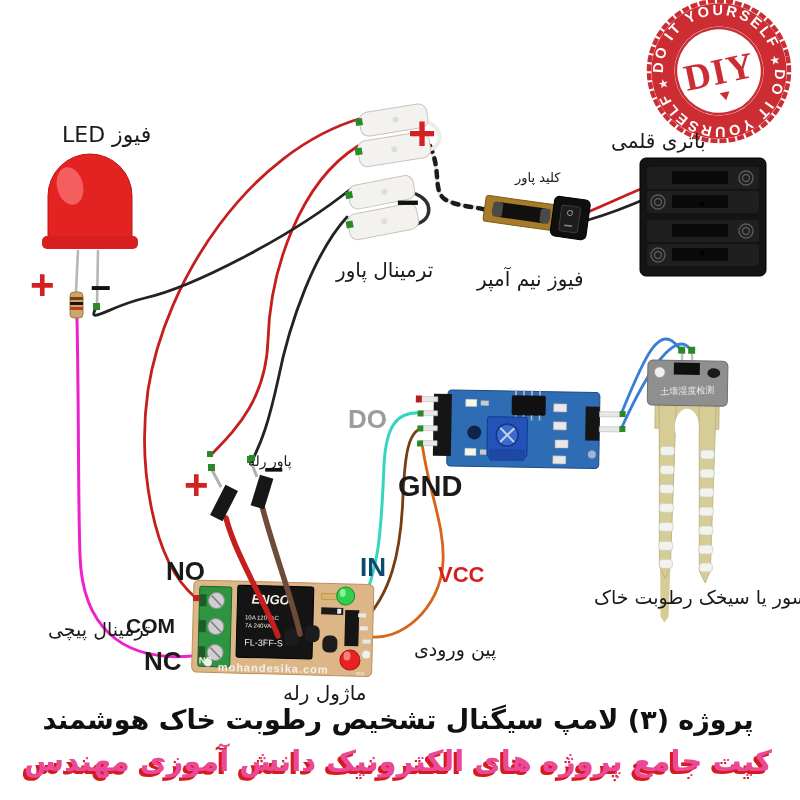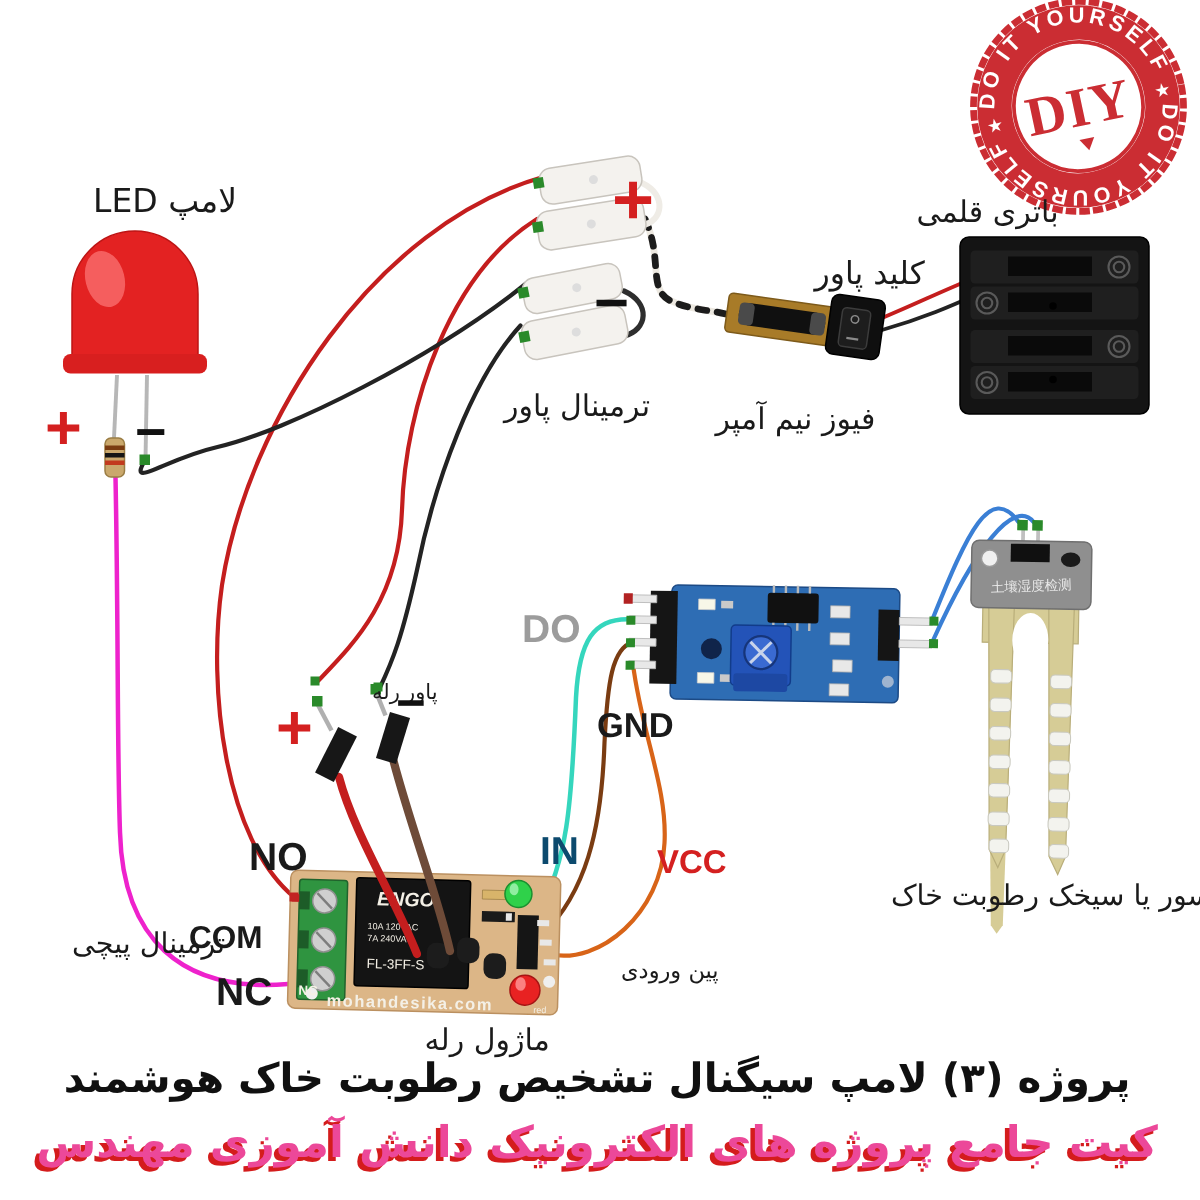--- a/index.html
+++ b/index.html
@@ -8,34 +8,34 @@
   svg{position:absolute;left:0;top:0;}
   .lbl{position:absolute;color:#1a1a1a;white-space:nowrap;direction:rtl;
        font-family:"DejaVu Sans",sans-serif;}
   .pin-lbl{position:absolute;white-space:nowrap;direction:ltr;font-weight:600;
        font-family:"Liberation Sans",sans-serif;color:#1a1a1a;}
   .sym{position:absolute;font-weight:bold;direction:ltr;line-height:1;
        font-family:"Liberation Sans",sans-serif;}
   .red{color:#d42020}.blk{color:#111}.grn{color:#0c4a6e}.gry{color:#9c9c9c}
   .lbl-led{left:62px;top:122px;font-size:22px;}
   .lbl-power-terminal{left:336px;top:223px;font-size:20px;margin-top:35px;}
-  .lbl-switch{left:515px;top:170px;font-size:21px;margin-left:28px;}
+  .lbl-switch{left:515px;top:170px;font-size:13px;}
   .lbl-fuse{left:477px;top:223px;font-size:20px;margin-top:44px;}
   .lbl-battery{left:611px;top:129px;font-size:20px;}
   .lbl-digital{left:512px;top:474px;font-size:22px;}
   .lbl-sensor{left:594px;top:586px;font-size:19px;}
   .lbl-relay{left:283px;top:681px;font-size:20px;}
   .lbl-screw{left:48px;top:618px;font-size:19px;}
   .lbl-relay-power{left:248px;top:453px;font-size:14px;font-family:Liberation Serif, serif;}
-  .lbl-input-pin{left:414px;top:638px;font-size:15px;}
+  .lbl-input-pin{left:414px;top:638px;font-size:19px;}
   .lbl-no{left:166px;top:556px;font-size:26px;}
   .lbl-com{left:126px;top:614px;font-size:21px;}
   .lbl-nc{left:144px;top:646px;font-size:26px;}
   .lbl-do{left:348px;top:404px;font-size:26px;}
-  .lbl-gnd{left:398px;top:470px;font-size:23px;text-align:right;}
+  .lbl-gnd{left:398px;top:470px;font-size:29px;text-align:right;}
   .lbl-in{left:360px;top:552px;font-size:26px;}
   .lbl-vcc{left:438px;top:562px;font-size:22px;}
   .sym-plus-led{left:30px;top:264px;font-size:42px;}
   .sym-minus-led{left:90px;top:270px;font-size:36px;}
   .sym-plus-term{left:408px;top:110px;font-size:48px;}
   .sym-minus-term{left:396px;top:182px;font-size:40px;}
   .sym-plus-relay{left:184px;top:464px;font-size:42px;}
   .sym-minus-relay{left:264px;top:452px;font-size:34px;}
   .caption{position:absolute;left:0;width:796px;text-align:center;direction:rtl;
        font-family:"DejaVu Sans",sans-serif;font-weight:bold;}
@@ -312,21 +312,21 @@
     <text class="stamp-ring-text">
       <textPath href="#arcBottom" startOffset="50%" text-anchor="middle">DO IT YOURSELF</textPath>
     </text>
     <text x="-57" y="5" text-anchor="middle" font-size="12" fill="#fff" font-family="DejaVu Sans, sans-serif">★</text>
     <text x="57" y="5" text-anchor="middle" font-size="12" fill="#fff" font-family="DejaVu Sans, sans-serif">★</text>
     <text x="0" y="13" text-anchor="middle" font-size="37" font-weight="bold" fill="#c9252b" font-family="Liberation Serif, serif" letter-spacing="1">DIY</text>
     <path d="M -4,22 L 6,22 L 1,30 Z" fill="#c9252b"></path>
   </g>
 </svg>
 
-  <div class="lbl lbl-led">لامپ LED</div>
+  <div class="lbl lbl-led">فیوز LED</div>
   <div class="lbl lbl-power-terminal">ترمینال پاور</div>
   <div class="lbl lbl-switch">کلید پاور</div>
   <div class="lbl lbl-fuse">فیوز نیم آمپر</div>
   <div class="lbl lbl-battery">باتری قلمی</div>
   <div class="lbl lbl-sensor">سنسور یا سیخک رطوبت خاک</div>
   <div class="lbl lbl-relay">ماژول رله</div>
   <div class="lbl lbl-screw">ترمینال پیچی</div>
   <div class="lbl lbl-relay-power">پاور رله</div>
   <div class="lbl lbl-input-pin">پین ورودی</div>
 

